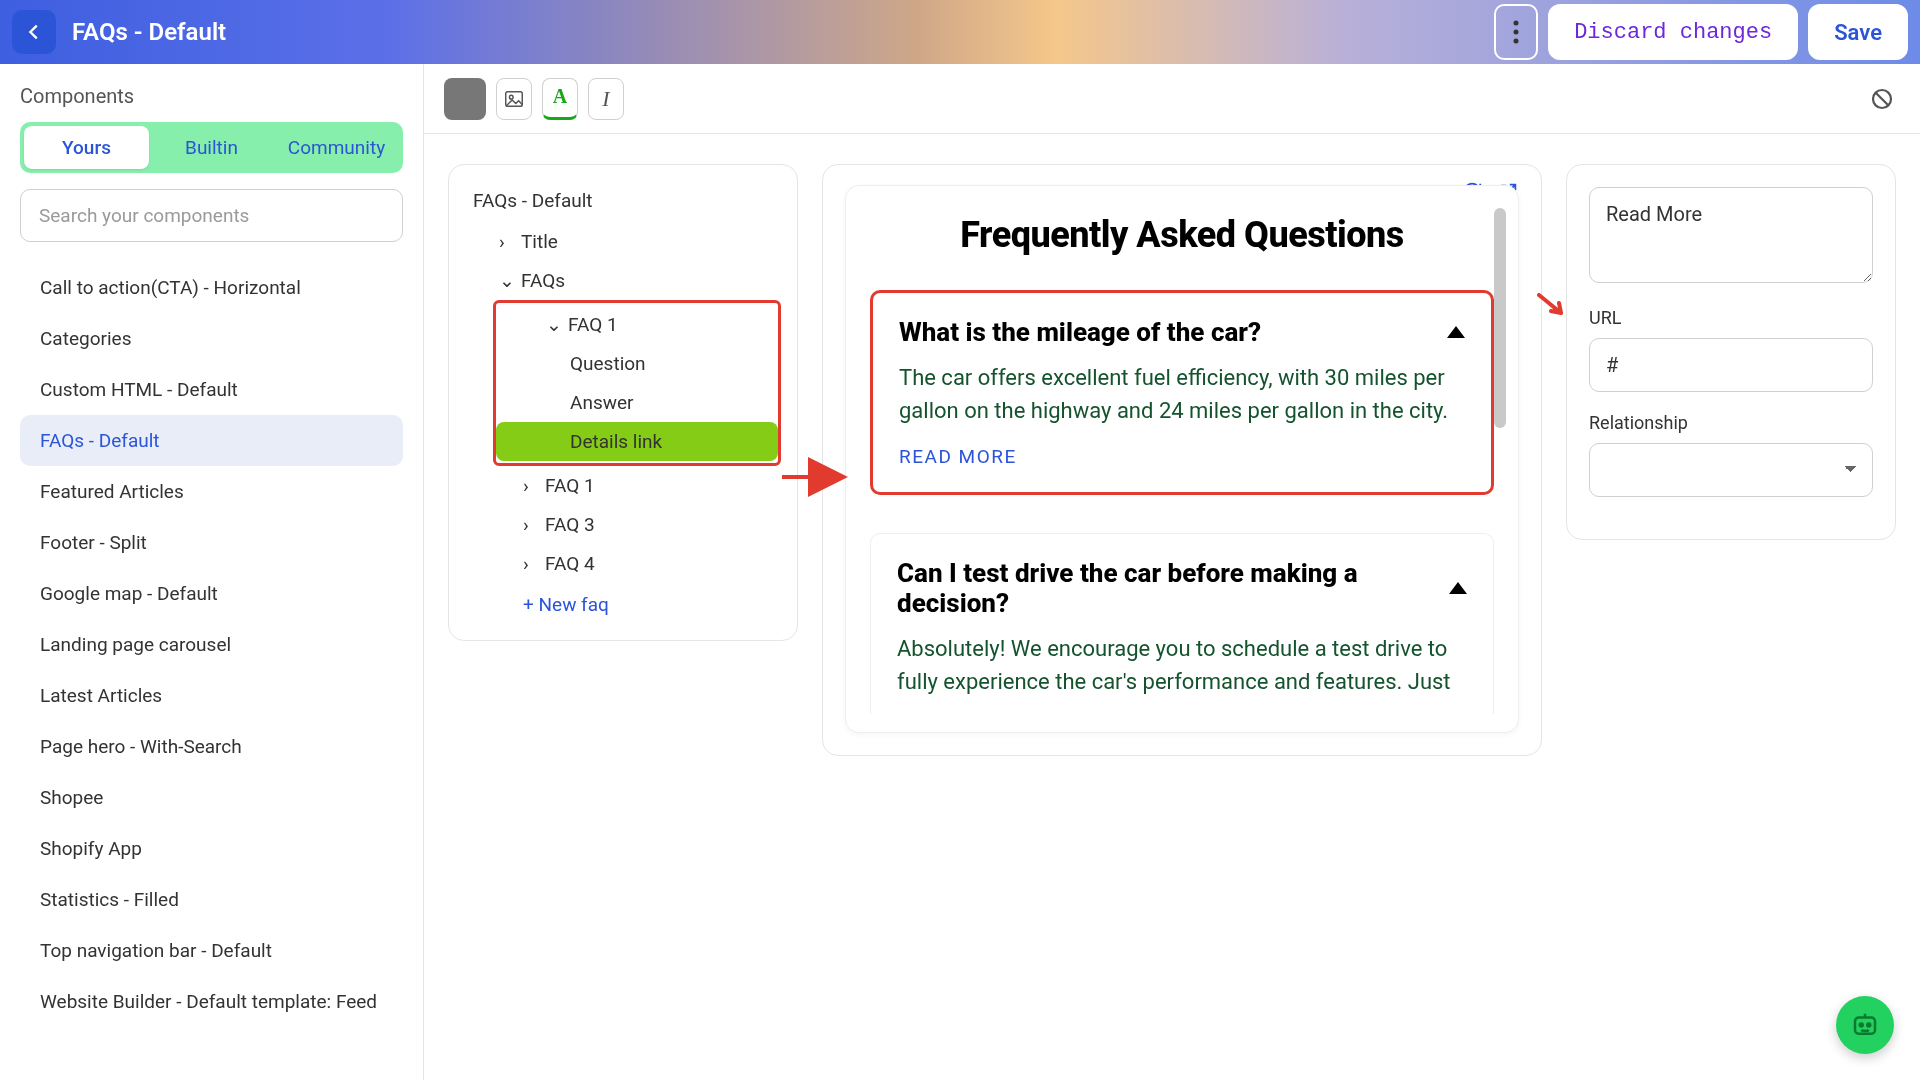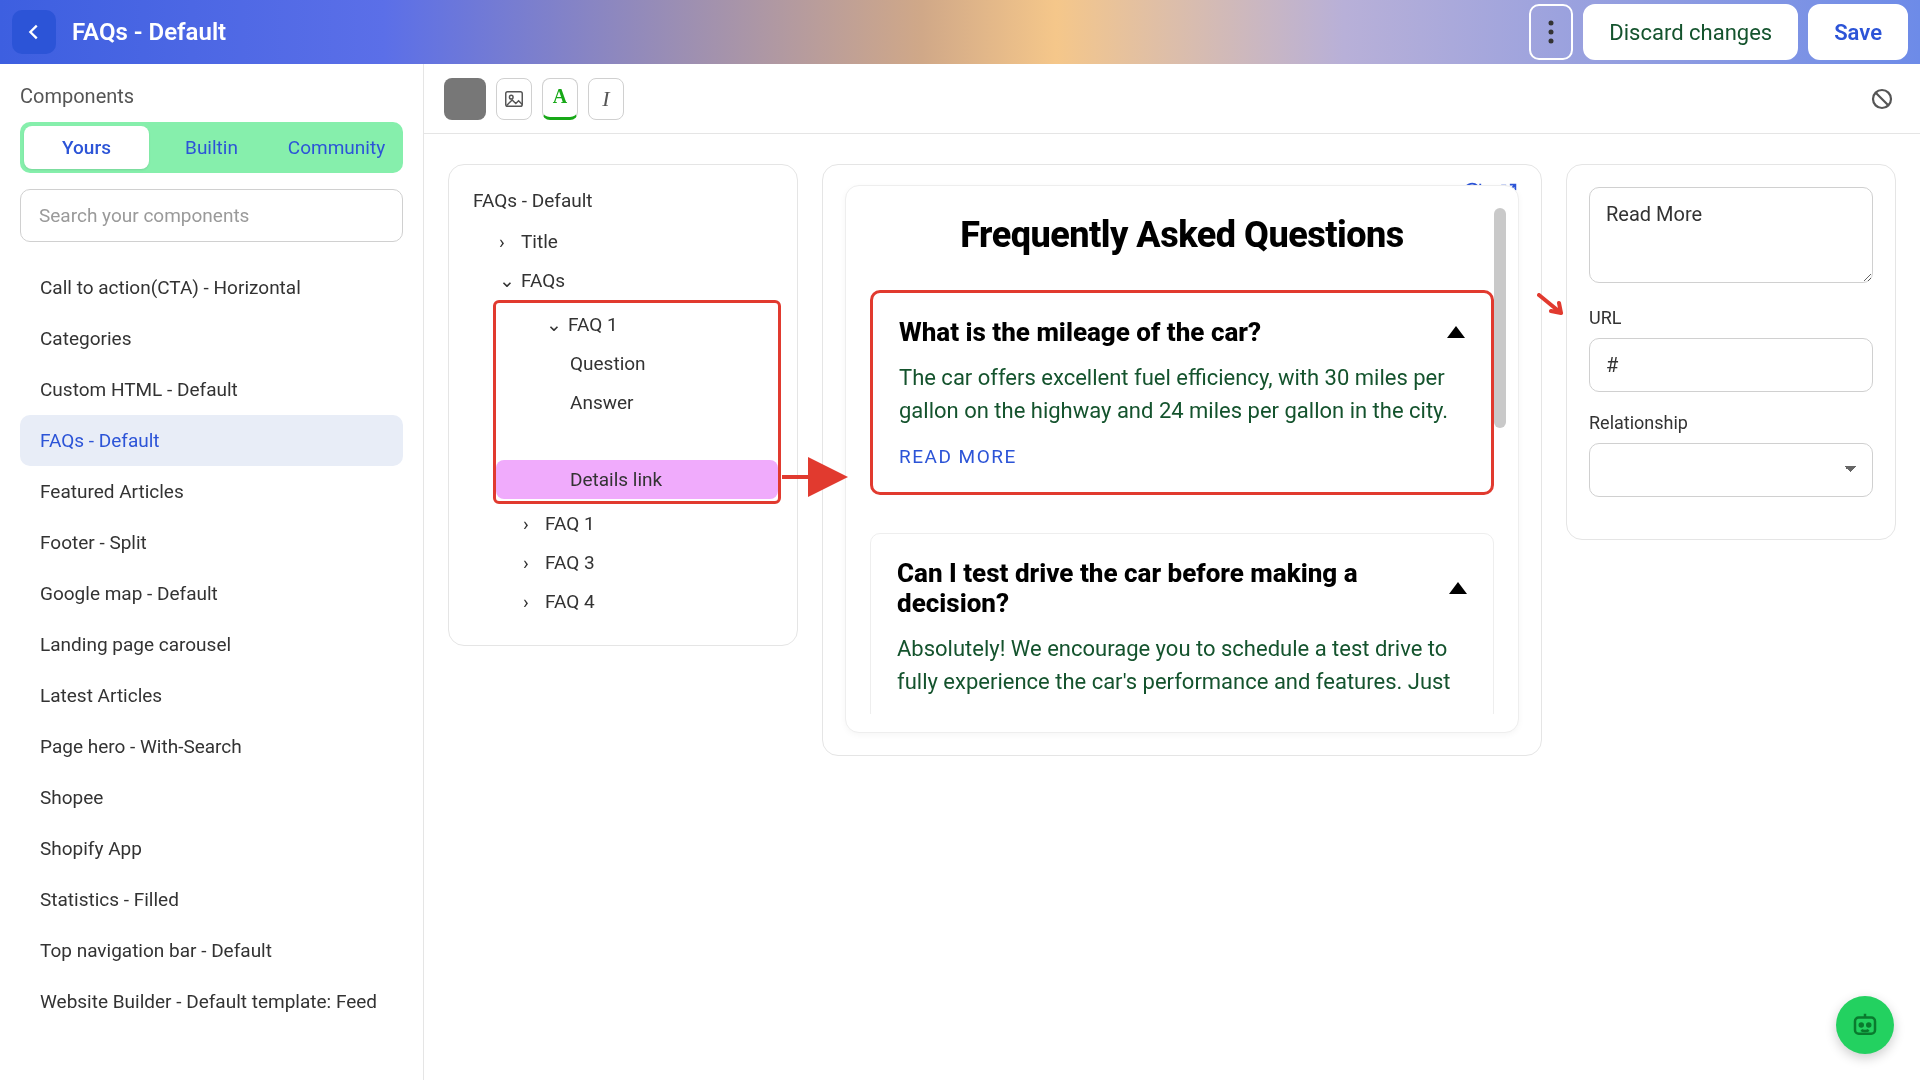--- a/index.html
+++ b/index.html
@@ -10,21 +10,21 @@
   background: linear-gradient(90deg, #3d5fe0 0%, #5b6fe8 20%, #d0a888 48%, #f5c78a 55%, #b8b0d8 70%, #6d8be8 100%);
   display: flex; align-items: center; padding: 0 12px; gap: 16px;
 }
 .back-btn { width: 44px; height: 44px; background: #2c54d7; border-radius: 10px; display:flex; align-items:center; justify-content:center; cursor:pointer; }
 .back-btn svg { width: 22px; height: 22px; stroke:#fff; stroke-width:2.5; fill:none; }
 .topbar-title { color:#fff; font-size: 24px; font-weight:600; flex:1; }
 .topbar-actions { display:flex; gap:10px; }
 .icon-btn-top { width:44px; height:56px; border:2px solid #fff; border-radius:10px; display:flex; align-items:center; justify-content:center; cursor:pointer; }
 .pill-btn { height:56px; padding:0 24px; border:2px solid #fff; border-radius:12px; background:transparent; color:#1a1a1a; font-size:22px; display:flex; align-items:center; cursor:pointer; background:#fff; }
 .pill-btn.save { color:#2c54d7; font-weight:600; }
-.pill-btn.discard { color:#14532d; }
+.pill-btn.discard { color:#6d28d9;font-family:Liberation Mono, monospace; }
 
 .main { display:flex; height: calc(100% - 64px); }
 
 .sidebar { width: 427px; border-right:1px solid #e5e5e5; padding: 20px 20px 0 20px; display:flex; flex-direction:column; }
 .sidebar-title { font-size:20px; color:#555; margin-bottom:14px; }
 .tab-group { display:flex; background:#86efac; border-radius:10px; padding:4px; margin-bottom:16px; }
 .tab { flex:1; text-align:center; padding:10px 0; font-size:19px; color:#2c54d7; border-radius:8px; cursor:pointer; }
 .tab.active { background:#fff; color:#2c54d7; font-weight:500; box-shadow:0 1px 2px rgba(0,0,0,0.1); }
 .search-wrap { border:1px solid #d0d0d0; border-radius:10px; padding:14px 18px; margin-bottom:20px; }
 .search-wrap input { border:none; outline:none; width:100%; font-size:19px; color:#333; background:transparent; }
@@ -41,21 +41,21 @@
 .tool-btn.a { color:#17a817; font-weight:700; font-family:serif; border-bottom:3px solid #17a817; padding-bottom:2px; }
 .tool-btn.i { font-style:italic; font-family:serif; font-size:22px; color:#555; }
 .toolbar-spacer { flex:1; }
 .tool-btn.nope svg { width:24px; height:24px; stroke:#555; stroke-width:2.2; fill:none; }
 
 .canvas-body { flex:1; padding:30px 24px; display:flex; gap:24px; align-items:flex-start; }
 
 .outline-card { width:350px; border:1px solid #e5e5e5; border-radius:16px; padding:24px 10px 24px 24px; }
 .ol-root { font-size:19px; color:#333; margin-bottom:10px; }
 .ol-row { display:flex; align-items:center; gap:8px; padding:8px 10px; font-size:19px; color:#333; cursor:pointer; border-radius:8px; }
-.ol-row.sel { background:#f0abfc;margin-top:38px; }
+.ol-row.sel { background:#84cc16; }
 .ol-row .chev { width:14px; display:inline-block; }
 .ol-indent-1 { padding-left:26px; }
 .ol-indent-2 { padding-left:50px; }
 .ol-indent-3 { padding-left:74px; }
 .ol-new { color:#2c54d7; padding:10px 10px 0 50px; font-size:19px; cursor:pointer; }
 .red-box-outline { border:3px solid #e13a2f; border-radius:6px; padding:2px 0; margin-left:20px; margin-right:6px; }
 
 .preview-card { width:720px; border:1px solid #e5e5e5; border-radius:16px; padding:20px 22px 22px 22px; position:relative; }
 .preview-actions { position:absolute; top:16px; right:22px; display:flex; gap:14px; }
 .preview-actions svg { width:22px; height:22px; stroke:#2c54d7; stroke-width:2; fill:none; cursor:pointer; }
@@ -196,20 +196,21 @@
             </div>
             <div class="ol-row ol-indent-2">
               <span class="chev">›</span>
               <span>FAQ 3</span>
             </div>
             <div class="ol-row ol-indent-2">
               <span class="chev">›</span>
               <span>FAQ 4</span>
             </div>
           </div>
+        <div class="ol-new">+ <span>New faq</span></div>
       </div>
 
       <div class="preview-card">
         <div class="preview-actions">
           <svg viewBox="0 0 24 24">
               <path d="M3 12a9 9 0 0 1 15-6.7L21 8M21 12a9 9 0 0 1-15 6.7L3 16"></path>
               <path d="M21 3v5h-5M3 21v-5h5"></path>
             </svg>
           <svg viewBox="0 0 24 24">
               <path d="M14 4h6v6M20 4l-9 9"></path>

